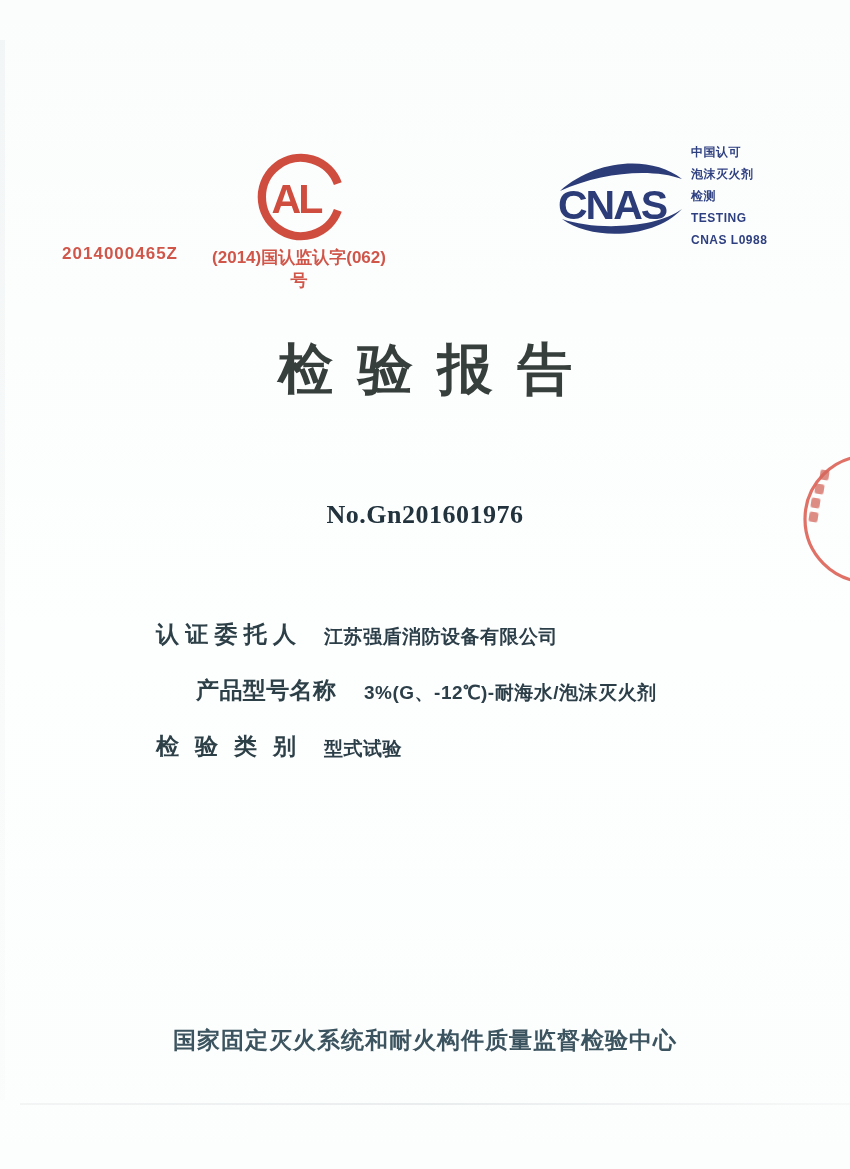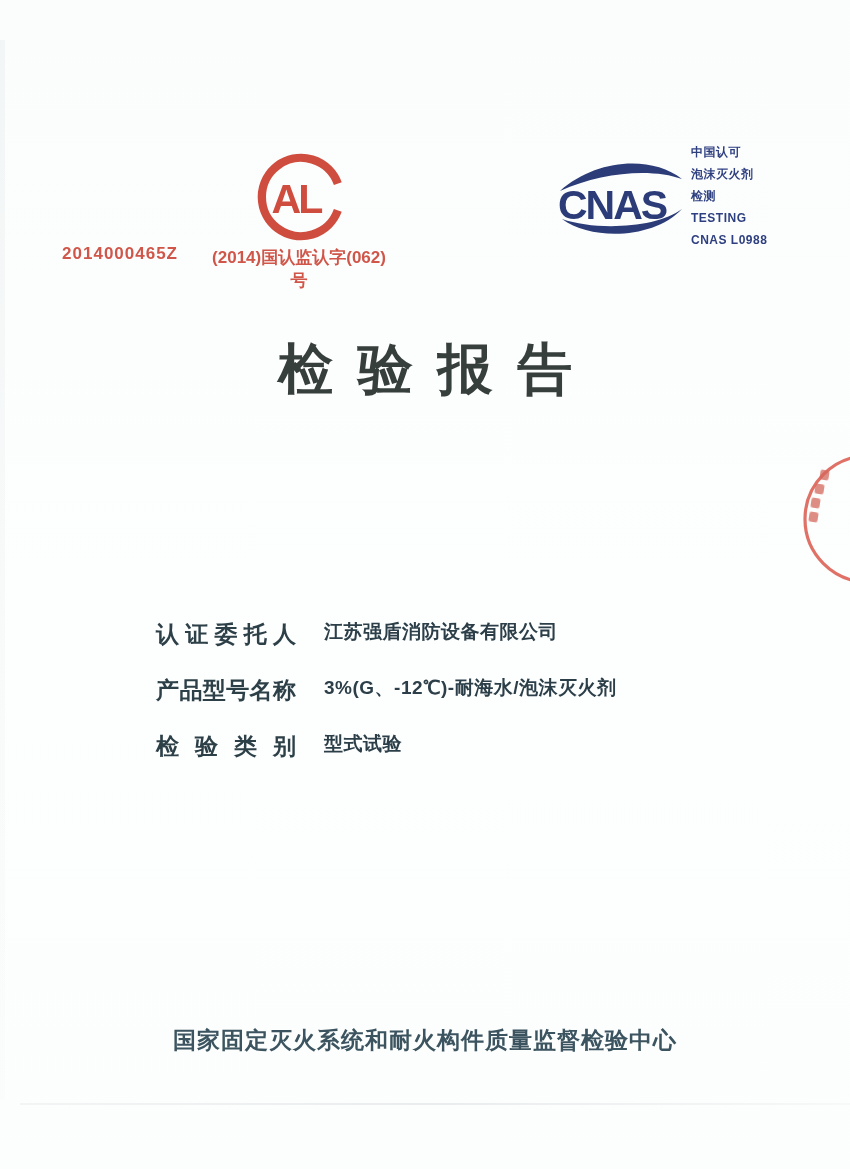--- a/index.html
+++ b/index.html
@@ -35,23 +35,23 @@
   .report-title span { letter-spacing:0.45em; margin-right:-0.45em; }
 
   
   .report-no {
     left:0; right:0; top:500px; text-align:center;
     font-family:"Liberation Serif", serif; font-weight:700;
     font-size:26px; color:#22333e; letter-spacing:0.5px;
   }
 
   
-  .field-row { left:156px; display:flex; align-items:flex-start; }
+  .field-row { left:156px; display:flex; align-items:flex-end; }
   .field-row.r0 { top:619px; }
-  .field-row.r1 { top:675px; }
+  .field-row.r1 { top:675px;margin-left:40px; }
   .field-row.r2 { top:731px; }
   .field-label {
     width:140px; color:#2d4048; font-weight:700; font-size:23px;
     text-align:justify; text-align-last:justify; white-space:normal;
   }
   .field-value {
     margin-left:28px; color:#2c3f49; font-weight:700; font-size:19px;
     letter-spacing:0.5px; white-space:nowrap;
   }
 
@@ -108,20 +108,21 @@
     <div class="accred-line">泡沫灭火剂</div>
     <div class="accred-line">检测</div>
     <div class="accred-line">TESTING</div>
     <div class="accred-line">CNAS L0988</div>
   </div>
 
   <div class="abs report-title">
     <span>检验报告</span>
   </div>
 
+  <div class="abs report-no">No.Gn201601976</div>
 
   <div class="abs field-row r0">
     <div class="field-label">认证委托人</div>
     <div class="field-value">江苏强盾消防设备有限公司</div>
   </div>
   <div class="abs field-row r1">
     <div class="field-label">产品型号名称</div>
     <div class="field-value">3%(G、-12℃)-耐海水/泡沫灭火剂</div>
   </div>
   <div class="abs footer-org">国家固定灭火系统和耐火构件质量监督检验中心</div>

